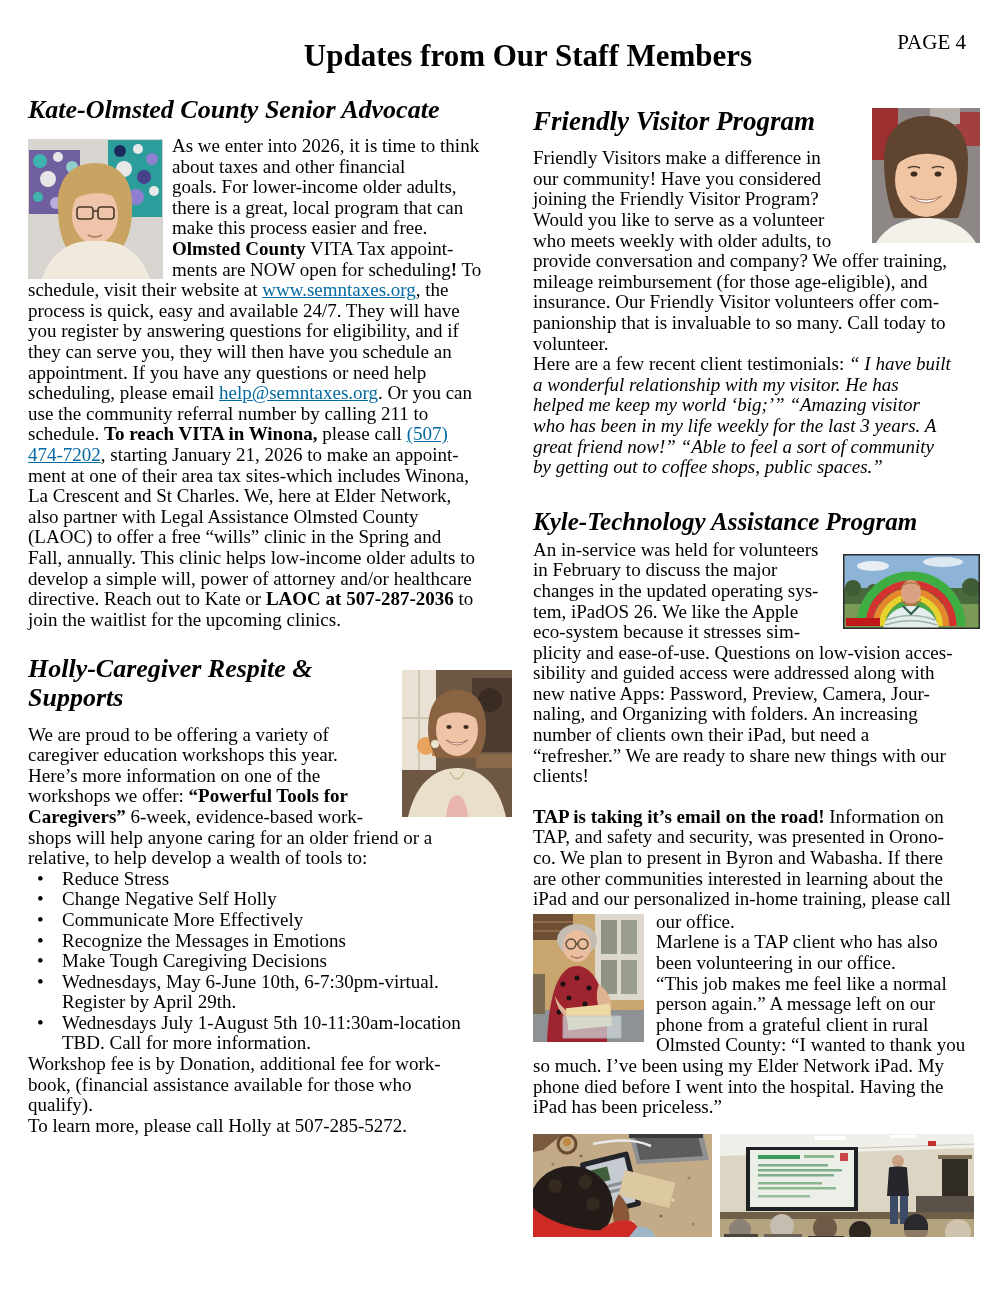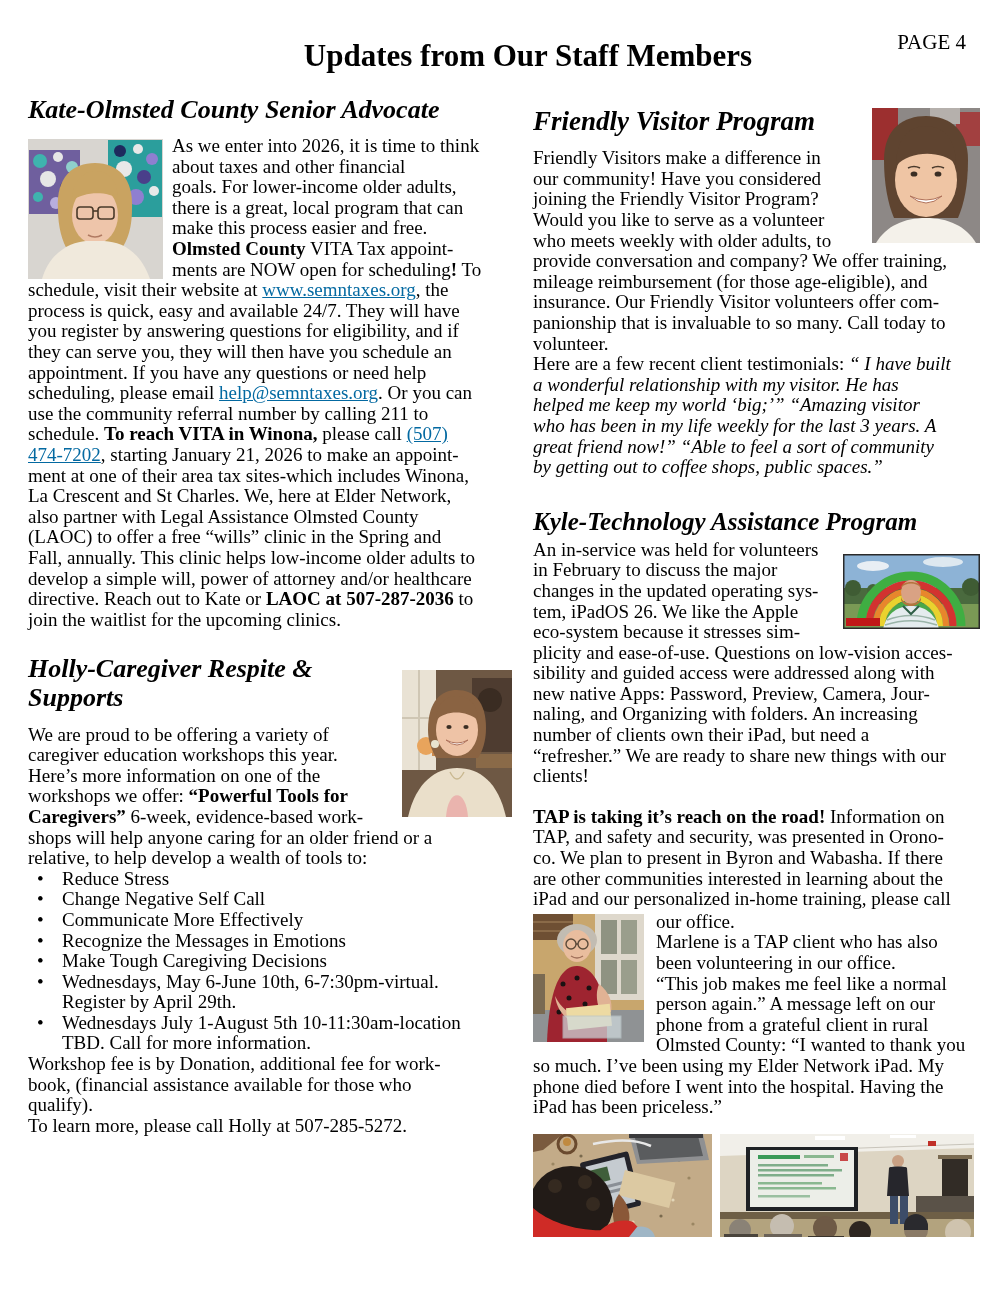--- a/index.html
+++ b/index.html
@@ -132,21 +132,21 @@
 Supports</h2>
       <p class="body-text mt12"><span class="rich"><span>We are proud to be offering a variety of
 caregiver education workshops this year.
 Here’s more information on one of the
 workshops we offer: </span><span class="b">“Powerful Tools for
 Caregivers”</span><span> 6-week, evidence-based work-
 shops will help anyone caring for an older friend or a
 relative, to help develop a wealth of tools to:</span></span></p>
       <ul class="bullets">
         <li>Reduce Stress</li>
-        <li>Change Negative Self Call</li>
+        <li>Change Negative Self Holly</li>
         <li>Communicate More Effectively</li>
         <li>Recognize the Messages in Emotions</li>
         <li>Make Tough Caregiving Decisions</li>
       </ul>
       <ul class="bullets">
         <li>Wednesdays, May 6-June 10th, 6-7:30pm-virtual.
 Register by April 29th.</li>
         <li>Wednesdays July 1-August 5th 10-11:30am-location
 TBD. Call for more information.</li>
       </ul>
@@ -232,21 +232,21 @@
 changes in the updated operating sys-
 tem, iPadOS 26. We like the Apple
 eco-system because it stresses sim-
 plicity and ease-of-use. Questions on low-vision acces-
 sibility and guided access were addressed along with
 new native Apps: Password, Preview, Camera, Jour-
 naling, and Organizing with folders. An increasing
 number of clients own their iPad, but need a
 “refresher.” We are ready to share new things with our
 clients!</span></span></p>
-      <p class="body-text mt20"><span class="rich"><span class="b">TAP is taking it’s reach on the road!</span><span> Information on
+      <p class="body-text mt20"><span class="rich"><span class="b">TAP is taking it’s email on the road!</span><span> Information on
 TAP, and safety and security, was presented in Orono-
 co. We plan to present in Byron and Wabasha. If there
 are other communities interested in learning about the
 iPad and our personalized in-home training, please call</span></span></p>
       <p class="body-text" style="margin-top:2px;"><span class="photo marlene-photo">
             <svg viewBox="0 0 111 128" preserveAspectRatio="none">
               <rect width="111" height="128" fill="#c8a66d"></rect>
               <rect x="0" y="0" width="40" height="26" fill="#6e4f33"></rect>
               <line x1="0" y1="8" x2="40" y2="8" stroke="#8a6a48" stroke-width="2"></line>
               <line x1="0" y1="17" x2="40" y2="17" stroke="#8a6a48" stroke-width="2"></line>

